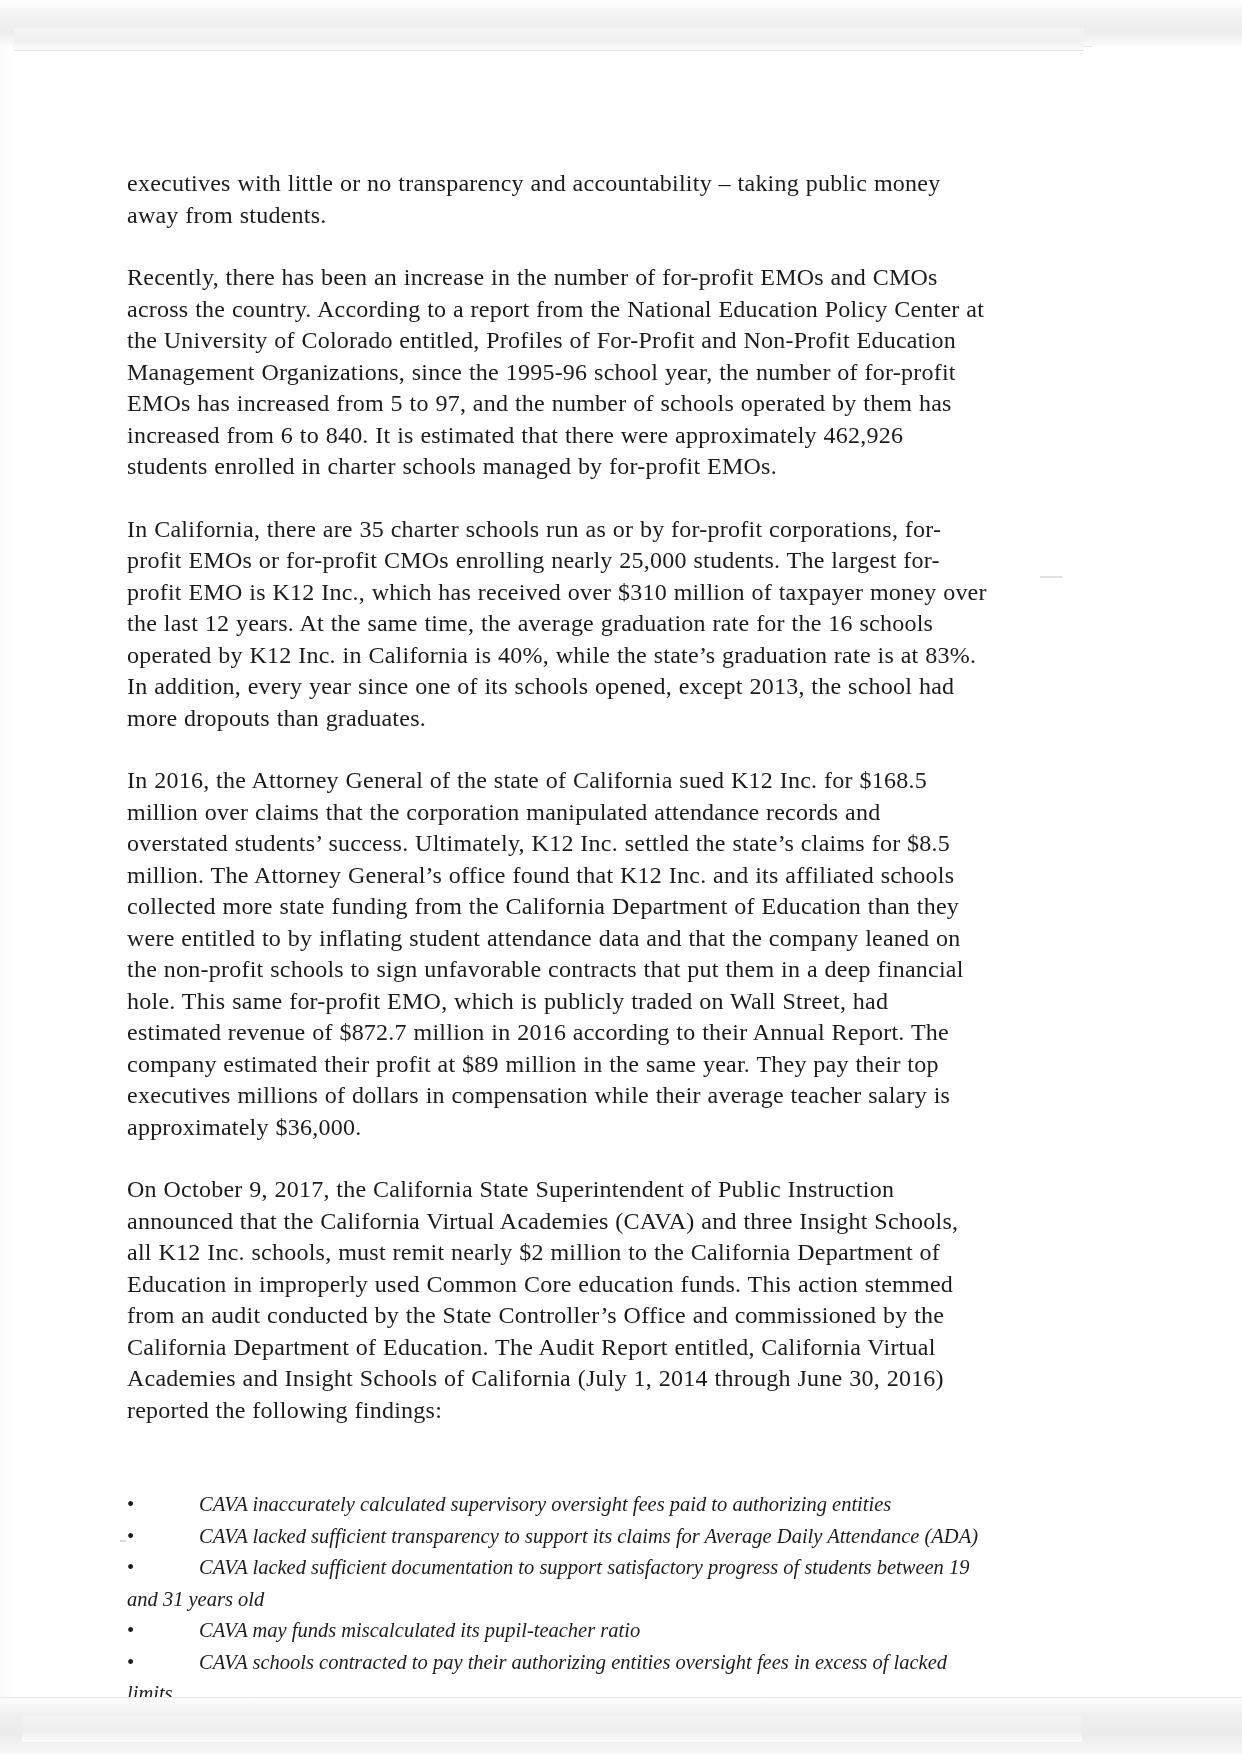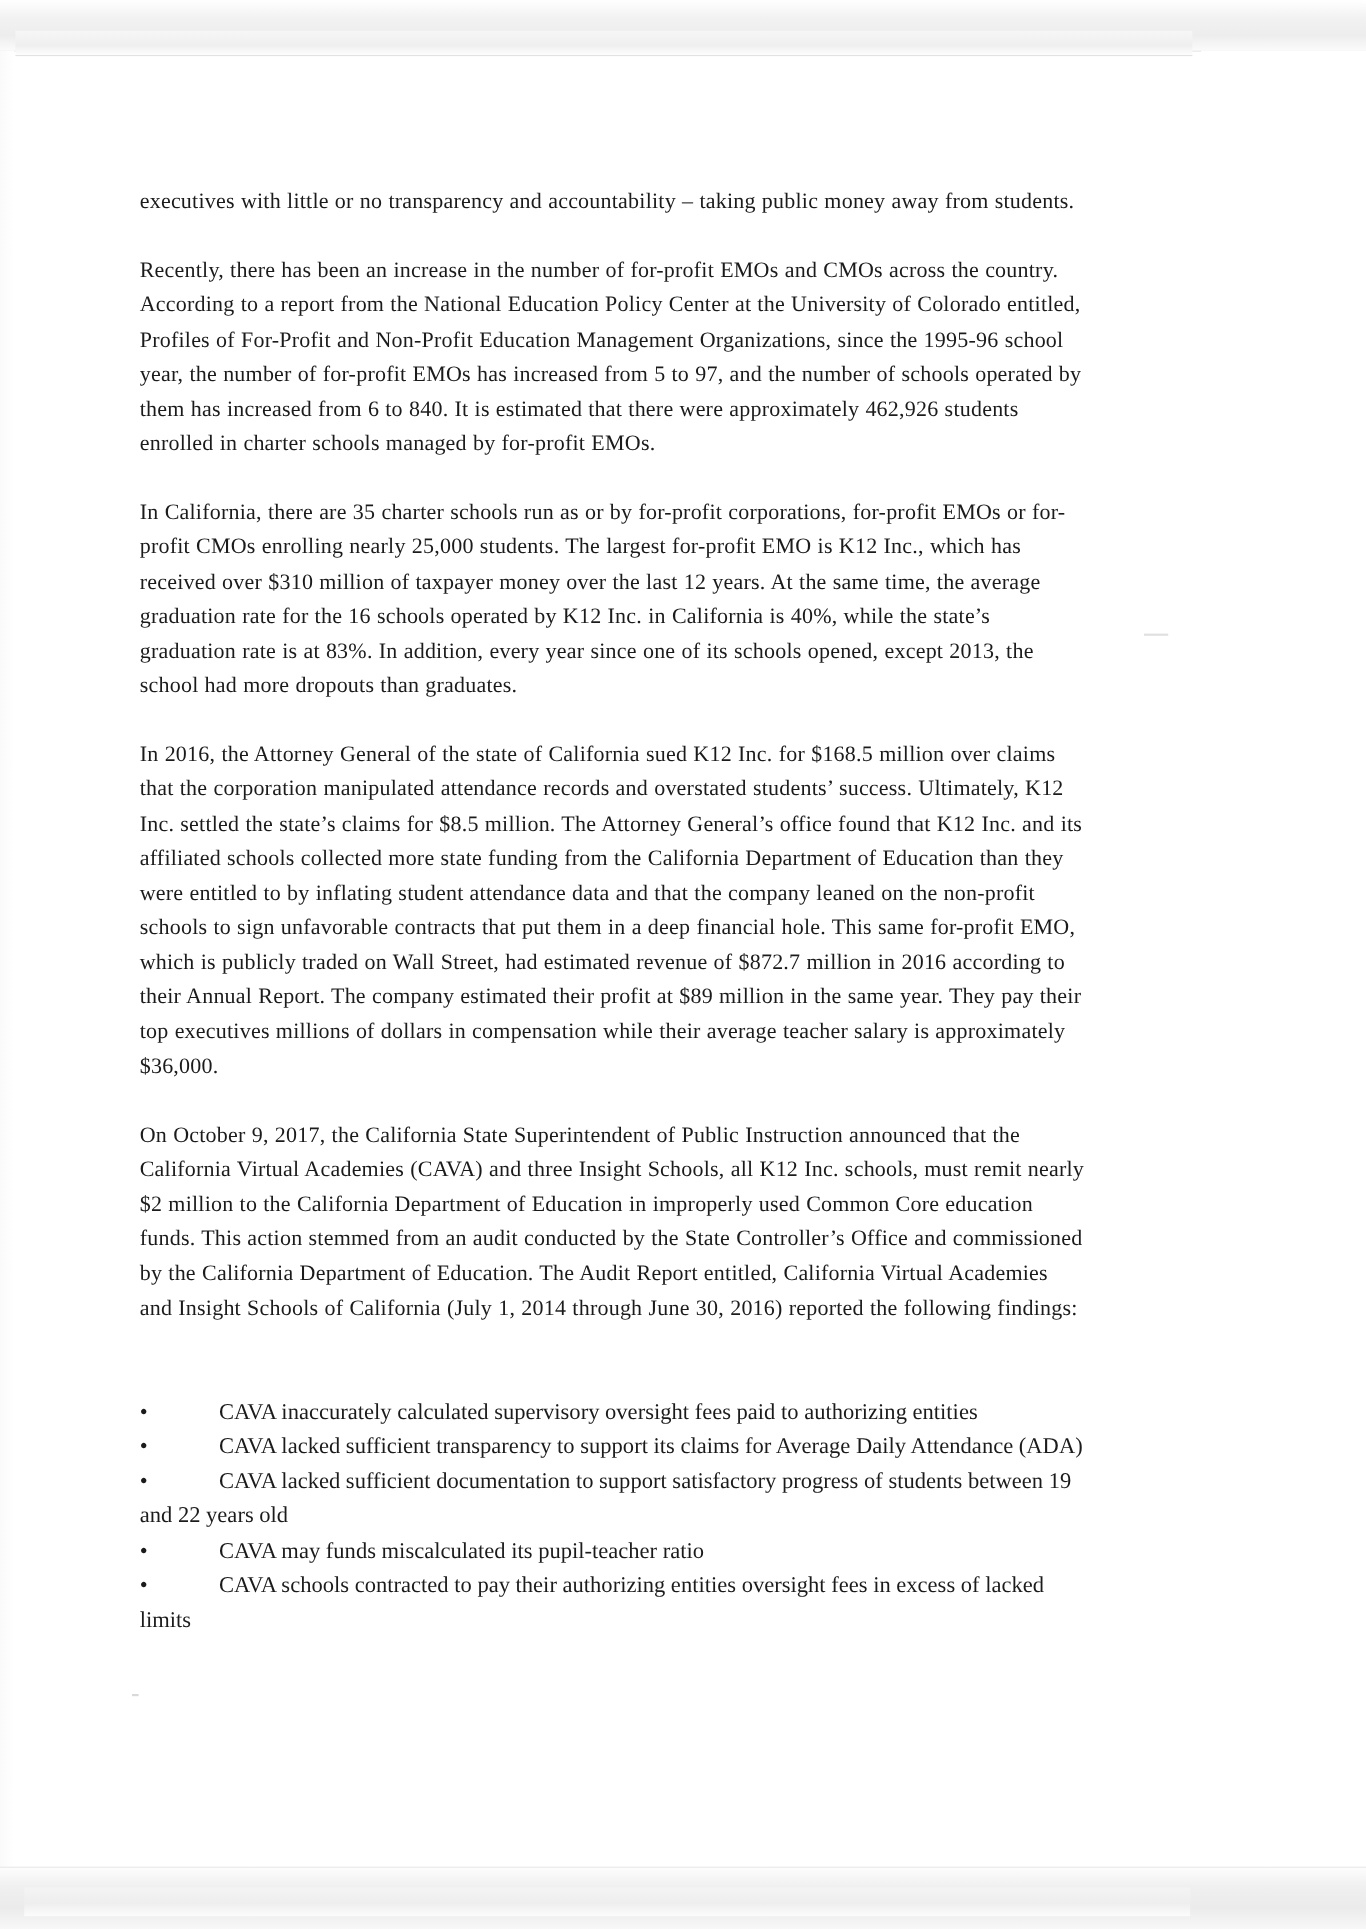--- a/index.html
+++ b/index.html
@@ -78,21 +78,21 @@
   }
 
   
   .content {
     position: absolute;
     top: 168px;
     left: 127px;
     width: 860px;
   }
   .para {
-    font-size: 20px;
+    font-size: 24px;
     line-height: 31.5px;
     color: #1b1b1b;
     text-align: left;
     margin: 0 0 31px 0;
     letter-spacing: 0.01em;
     word-spacing: 0.02em;
   }
   .para:last-child { margin-bottom: 0; }
 
   .findings {
@@ -114,20 +114,21 @@
     top: 0;
     width: 12px;
     font-size: 20.5px;
     line-height: 31.5px;
     color: #1b1b1b;
   }
   .finding-item .finding-text {
     display: block;
     padding-left: 0;
     text-indent: 72px;
+    font-style: italic;
   }
 
   .spacer-before-list { height: 32px; }
 </style>
 </head>
 <body>
 
 <div class="page">
 
   <div class="scan-band scan-band-top">
@@ -153,21 +154,21 @@
       <li class="finding-item">
         <span class="bullet">•</span>
         <span class="finding-text">CAVA inaccurately calculated supervisory oversight fees paid to authorizing entities</span>
       </li>
       <li class="finding-item">
         <span class="bullet">•</span>
         <span class="finding-text">CAVA lacked sufficient transparency to support its claims for Average Daily Attendance (ADA)</span>
       </li>
       <li class="finding-item">
         <span class="bullet">•</span>
-        <span class="finding-text">CAVA lacked sufficient documentation to support satisfactory progress of students between 19 and 22 years old</span>
+        <span class="finding-text">CAVA lacked sufficient documentation to support satisfactory progress of students between 19 and 31 years old</span>
       </li>
       <li class="finding-item">
         <span class="bullet">•</span>
         <span class="finding-text">CAVA may funds miscalculated its pupil-teacher ratio</span>
       </li>
       <li class="finding-item">
         <span class="bullet">•</span>
         <span class="finding-text">CAVA schools contracted to pay their authorizing entities oversight fees in excess of lacked limits</span>
       </li>
     </ul>

